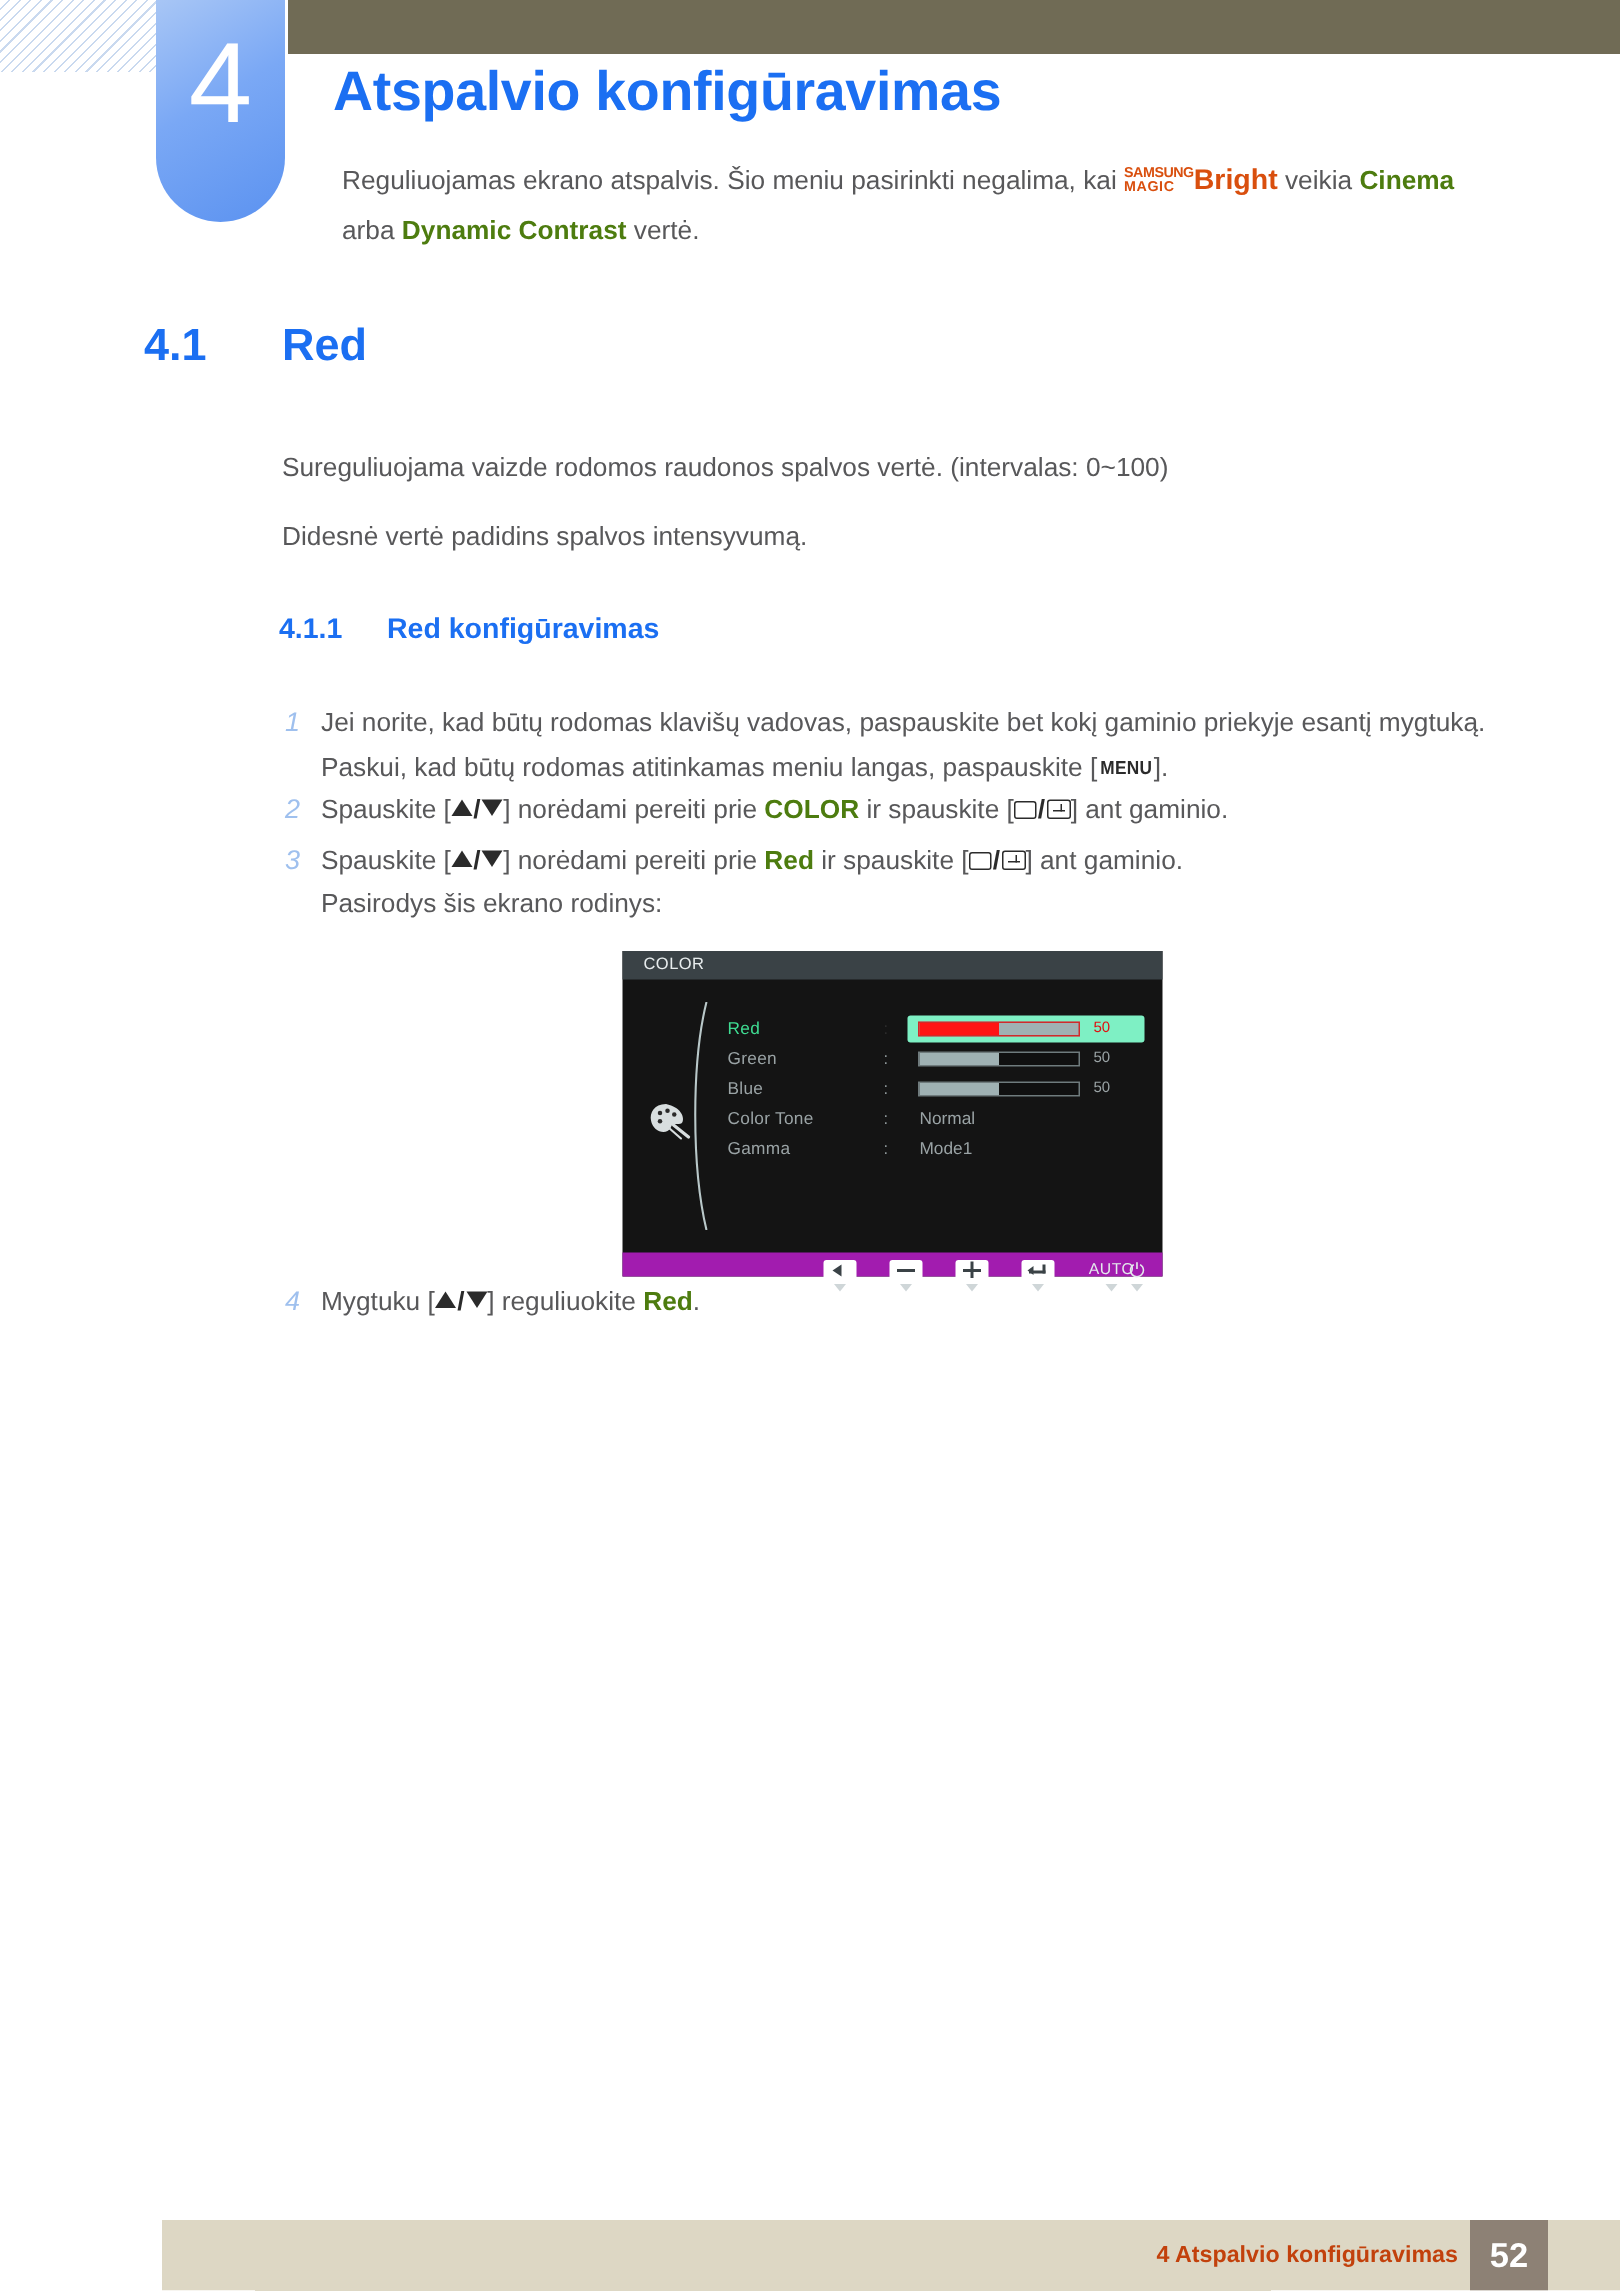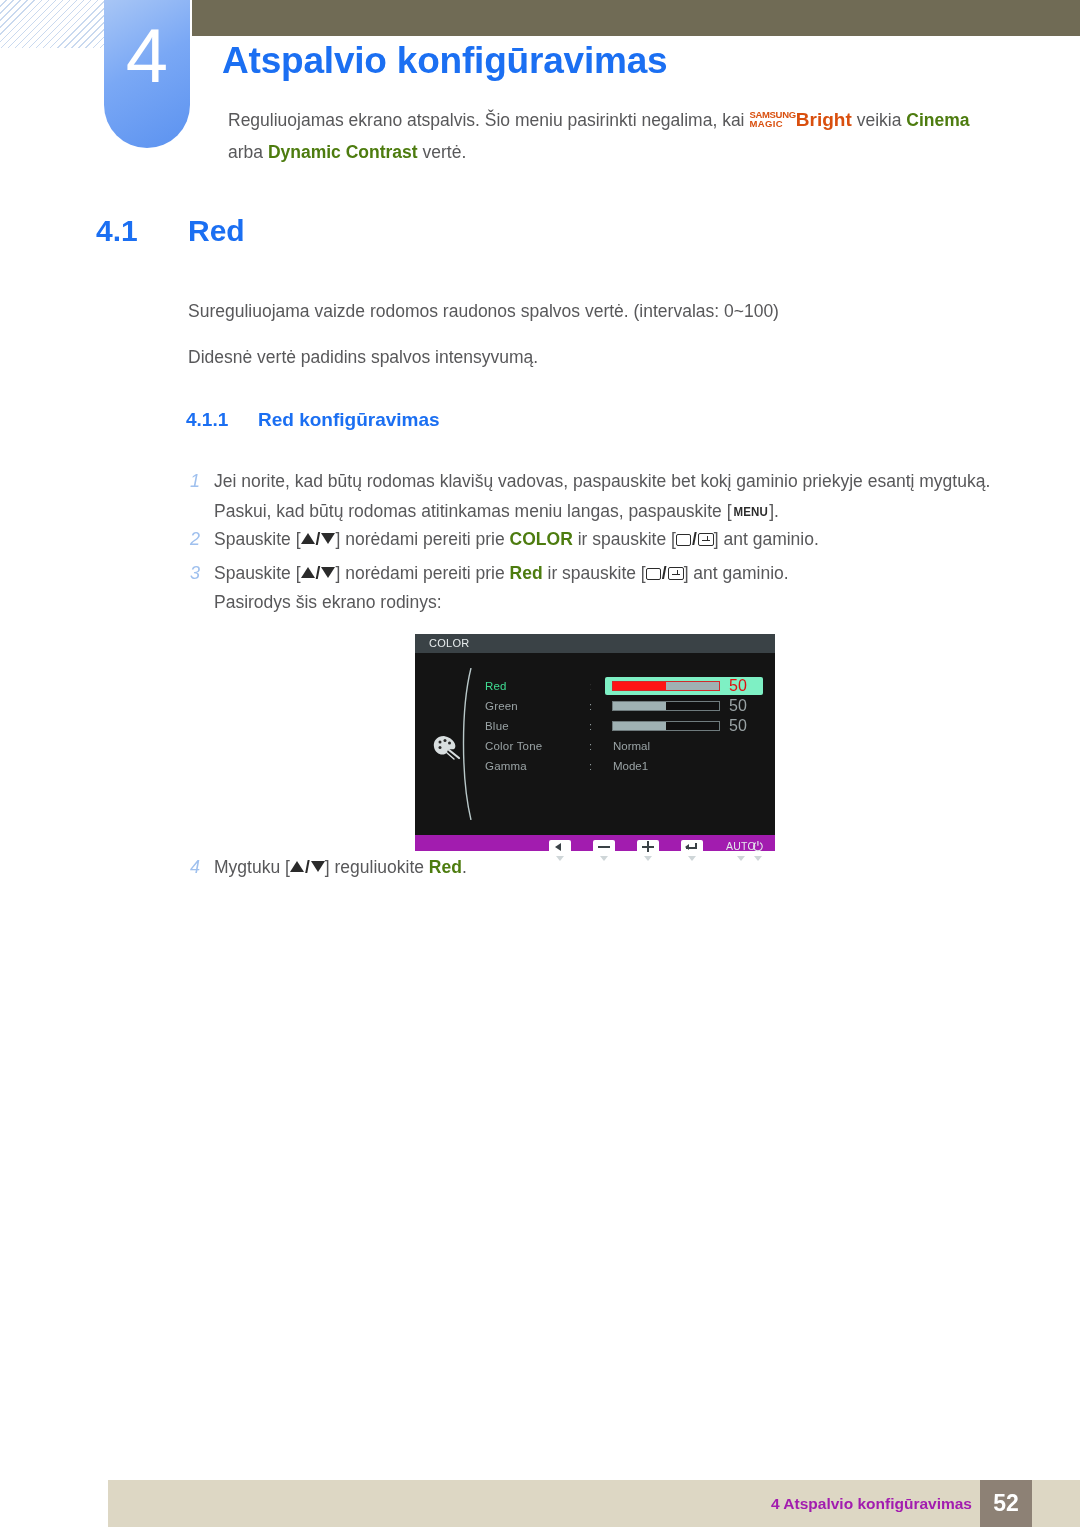--- a/index.html
+++ b/index.html
@@ -267,21 +267,21 @@
   .osd-row .fill {
     position: absolute;
     left: 0; top: 0;
     height: 100%;
     width: 50%;
     background: #9fb1b3;
   }
   .osd-row .val {
     position: absolute;
     left: 252px; top: 0;
-    font-size: 16px;
+    font-size: 10px;
     line-height: 20px;
     color: #9aa3a5;
   }
   .osd-row.sel .label { color: #3fdc92; }
   .osd-row.sel .colon { color: #2b2b2b; }
   .osd-row.sel .track { border-color: #d02a2a; background: #9fb1b3; }
   .osd-row.sel .fill { background: #ff1414; }
   .osd-row.sel .val { color: #e01010; }
   .osd-row .opt {
     position: absolute;
@@ -373,21 +373,21 @@
     position: absolute;
     left: 108px; bottom: 0;
     width: 972px; height: 47px;
     background: #ddd7c4;
   }
   .footer-text {
     position: absolute;
     right: 108px; bottom: 14px;
     font-size: 15.5px;
     font-weight: bold;
-    color: #a21caf;
+    color: #c2410c;
     text-align: center;
   }
   .page-badge {
     position: absolute;
     right: 48px; bottom: 0;
     width: 52px; height: 47px;
     background: #8d8175;
     color: #ffffff;
     font-size: 23px;
     font-weight: bold;

